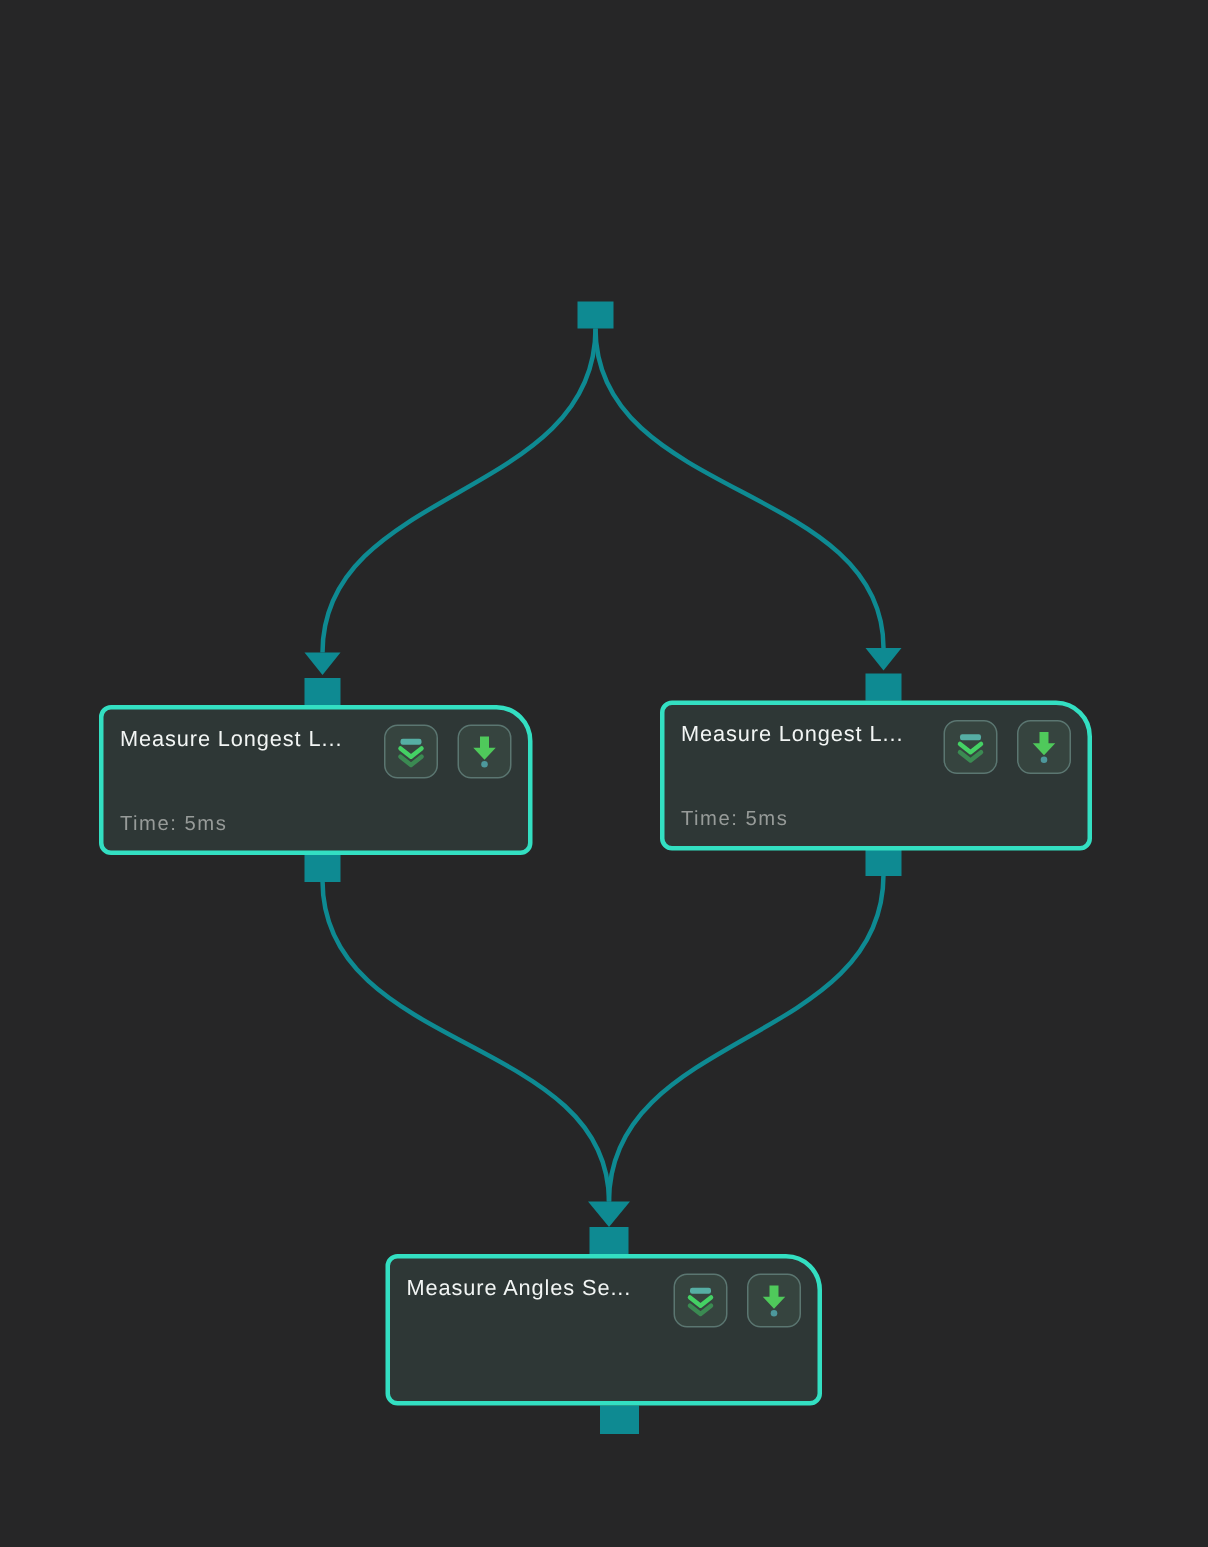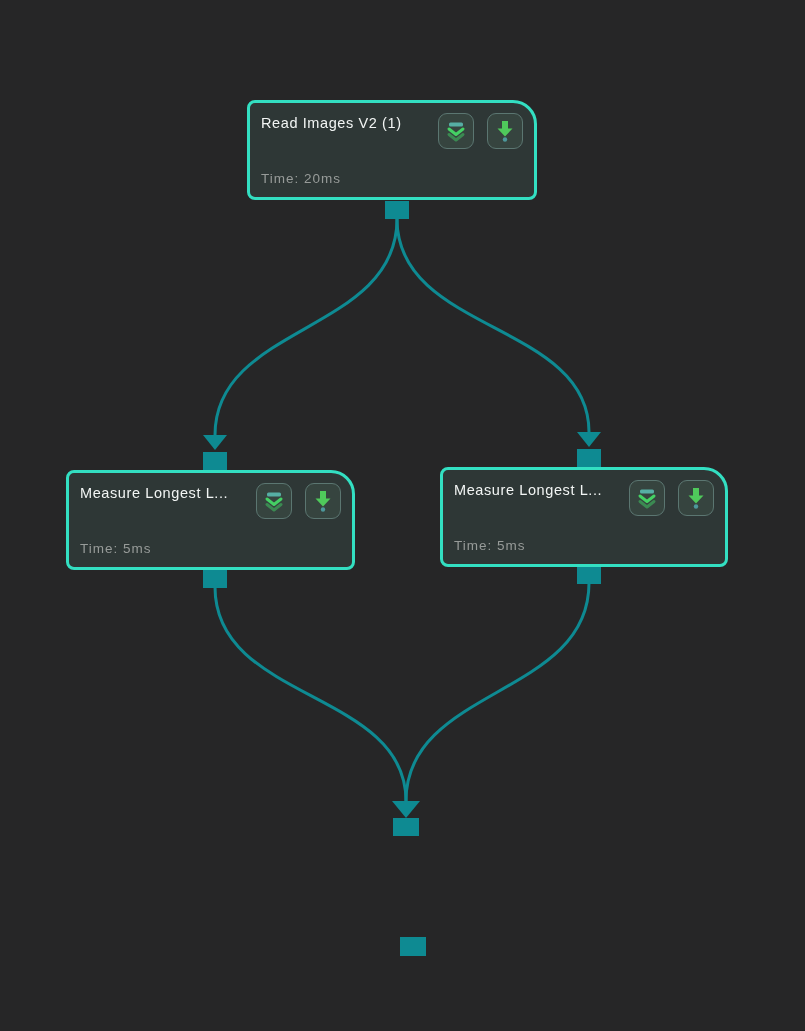--- a/index.html
+++ b/index.html
@@ -102,39 +102,20 @@
 
     <rect class="port" x="385" y="201" width="24" height="18"></rect>
     <rect class="port" x="203" y="452" width="24" height="18"></rect>
     <rect class="port" x="203" y="570" width="24" height="18"></rect>
     <rect class="port" x="577" y="449" width="24" height="18"></rect>
     <rect class="port" x="577" y="566" width="24" height="18"></rect>
     <rect class="port" x="393" y="818" width="26" height="18"></rect>
     <rect class="port" x="400" y="937" width="26" height="19"></rect>
   </svg>
 
-  <div class="node node-0">
-    <div class="node-title">Read Images V2 (1)</div>
-    <div class="node-btns">
-      <button class="nbtn">
-        <svg width="26" height="26" viewBox="0 0 26 26">
-          <rect x="6" y="4.5" width="14" height="4" rx="1.5" fill="#56aea4"></rect>
-          <path d="M6 11 L13 16.5 L20 11" stroke="#44d164" stroke-width="3" fill="none" stroke-linecap="round" stroke-linejoin="round"></path>
-          <path d="M6 16.5 L13 22 L20 16.5" stroke="#3b8a52" stroke-width="3" fill="none" stroke-linecap="round" stroke-linejoin="round"></path>
-        </svg>
-      </button>
-      <button class="nbtn">
-        <svg width="26" height="26" viewBox="0 0 26 26">
-          <polygon points="10,3 16,3 16,10.5 20.5,10.5 13,18.5 5.5,10.5 10,10.5" fill="#4fc95b"></polygon>
-          <circle cx="13" cy="21.5" r="2.2" fill="#4d989c"></circle>
-        </svg>
-      </button>
-    </div>
-    <div class="node-time">Time: 20ms</div>
-  </div>
 
   <div class="node node-1">
     <div class="node-title">Measure Longest L...</div>
     <div class="node-btns">
       <button class="nbtn">
         <svg width="26" height="26" viewBox="0 0 26 26">
           <rect x="6" y="4.5" width="14" height="4" rx="1.5" fill="#56aea4"></rect>
           <path d="M6 11 L13 16.5 L20 11" stroke="#44d164" stroke-width="3" fill="none" stroke-linecap="round" stroke-linejoin="round"></path>
           <path d="M6 16.5 L13 22 L20 16.5" stroke="#3b8a52" stroke-width="3" fill="none" stroke-linecap="round" stroke-linejoin="round"></path>
         </svg>
@@ -162,14 +143,33 @@
       <button class="nbtn">
         <svg width="26" height="26" viewBox="0 0 26 26">
           <polygon points="10,3 16,3 16,10.5 20.5,10.5 13,18.5 5.5,10.5 10,10.5" fill="#4fc95b"></polygon>
           <circle cx="13" cy="21.5" r="2.2" fill="#4d989c"></circle>
         </svg>
       </button>
     </div>
     <div class="node-time">Time: 5ms</div>
   </div>
 
+  <div class="node node-3">
+    <div class="node-title">Measure Angles Se...</div>
+    <div class="node-btns">
+      <button class="nbtn">
+        <svg width="26" height="26" viewBox="0 0 26 26">
+          <rect x="6" y="4.5" width="14" height="4" rx="1.5" fill="#56aea4"></rect>
+          <path d="M6 11 L13 16.5 L20 11" stroke="#44d164" stroke-width="3" fill="none" stroke-linecap="round" stroke-linejoin="round"></path>
+          <path d="M6 16.5 L13 22 L20 16.5" stroke="#3b8a52" stroke-width="3" fill="none" stroke-linecap="round" stroke-linejoin="round"></path>
+        </svg>
+      </button>
+      <button class="nbtn">
+        <svg width="26" height="26" viewBox="0 0 26 26">
+          <polygon points="10,3 16,3 16,10.5 20.5,10.5 13,18.5 5.5,10.5 10,10.5" fill="#4fc95b"></polygon>
+          <circle cx="13" cy="21.5" r="2.2" fill="#4d989c"></circle>
+        </svg>
+      </button>
+    </div>
+    <div class="node-time"></div>
+  </div>
 
 </div>
 
 </body></html>

